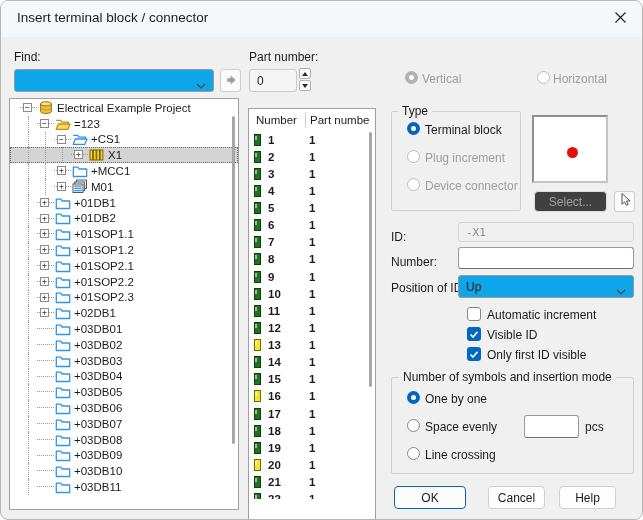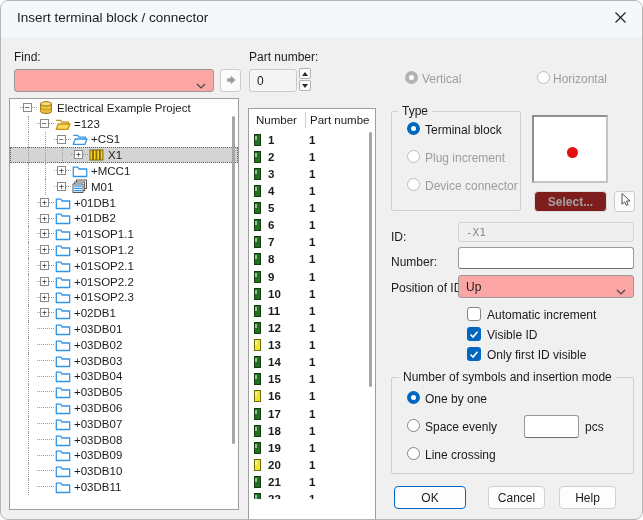--- a/index.html
+++ b/index.html
@@ -8,21 +8,21 @@
   .dialog{position:relative;width:643px;height:520px;background:#f0f0f0;border:1px solid #b6b6b6;border-radius:8px;overflow:hidden;}
   .titlebar{position:absolute;left:0;top:0;width:100%;height:36px;background:#f5f8fb;}
   .title{position:absolute;left:16px;top:9px;font-size:13.5px;color:#1b1b1b;white-space:nowrap;}
   .closebtn{position:absolute;right:2px;top:0;width:40px;height:36px;display:flex;align-items:center;justify-content:center;}
   .flabel{position:absolute;font-size:12px;color:#1b1b1b;white-space:nowrap;}
   .dis-t{color:#9d9d9d;}
   
   .tf{position:absolute;background:#fff;border:1px solid #9a9a9a;border-bottom-color:#6e6e6e;border-radius:3px;font-size:12px;display:flex;align-items:center;padding:0 7px;}
   .tf.gray{background:#f5f5f5;border:1px solid #c9c9c9;}
   .tf.ro{background:#efefef;border:1px solid #d4d4d4;color:#8a8a8a;font-family:"DejaVu Sans Mono","Liberation Mono",monospace;font-size:11px;}
-  .combo{position:absolute;background:#fca5a5;border:1px solid #9a9a9a;border-radius:3px;font-size:12px;display:flex;align-items:center;padding:0 7px;}
+  .combo{position:absolute;background:#0ea5e9;border:1px solid #9a9a9a;border-radius:3px;font-size:12px;display:flex;align-items:center;padding:0 7px;}
   .combo .chev{position:absolute;right:7px;top:50%;margin-top:-3px;}
   .sqbtn{position:absolute;background:#fbfbfb;border:1px solid #cdcdcd;border-radius:3px;display:flex;align-items:center;justify-content:center;}
   .spin{position:absolute;width:12px;height:11px;background:#fcfcfc;border:1px solid #b2b2b2;border-radius:2px;display:flex;align-items:center;justify-content:center;}
   .tri-up{width:0;height:0;border-left:3px solid transparent;border-right:3px solid transparent;border-bottom:4px solid #2a2a2a;}
   .tri-dn{width:0;height:0;border-left:3px solid transparent;border-right:3px solid transparent;border-top:4px solid #2a2a2a;}
   
   .radio{position:absolute;width:13px;height:13px;border-radius:50%;background:#fff;border:1px solid #868686;}
   .radio.on{background:#0067c0;border:none;}
   .radio.on::after{content:"";position:absolute;left:4px;top:4px;width:5px;height:5px;border-radius:50%;background:#fff;}
   .radio.dis{border:1px solid #bdbdbd;}
@@ -62,21 +62,21 @@
   .lnum{margin-left:7px;width:36px;}
   .lpart{margin-left:5px;}
   
   .sbthumb{position:absolute;background:#a6a6a6;border-radius:2px;}
   
   .preview{position:absolute;left:531px;top:114px;width:76px;height:68px;background:#fff;border:2px solid;border-color:#8f8f8f #c4c4c4 #c4c4c4 #8f8f8f;}
   .dot{position:absolute;left:33px;top:30px;width:11px;height:11px;border-radius:50%;background:#e50f0f;}
   
   .btn{position:absolute;height:23px;background:#fdfdfd;border:1px solid #d0d0d0;border-radius:4px;font-size:12px;display:flex;align-items:center;justify-content:center;}
   .btn.default{border-color:#0067c0;}
-  .btn.disabled{color:#a2a2a2;background:#7f1d1d;border-color:#dedede;font-weight:bold;}
+  .btn.disabled{color:#a2a2a2;background:#404040;border-color:#dedede;}
 </style>
 </head>
 <body>
 
 <div class="dialog">
 
   <div class="titlebar">
     <div class="title">Insert terminal block / connector</div>
     <div class="closebtn">
       <span>

